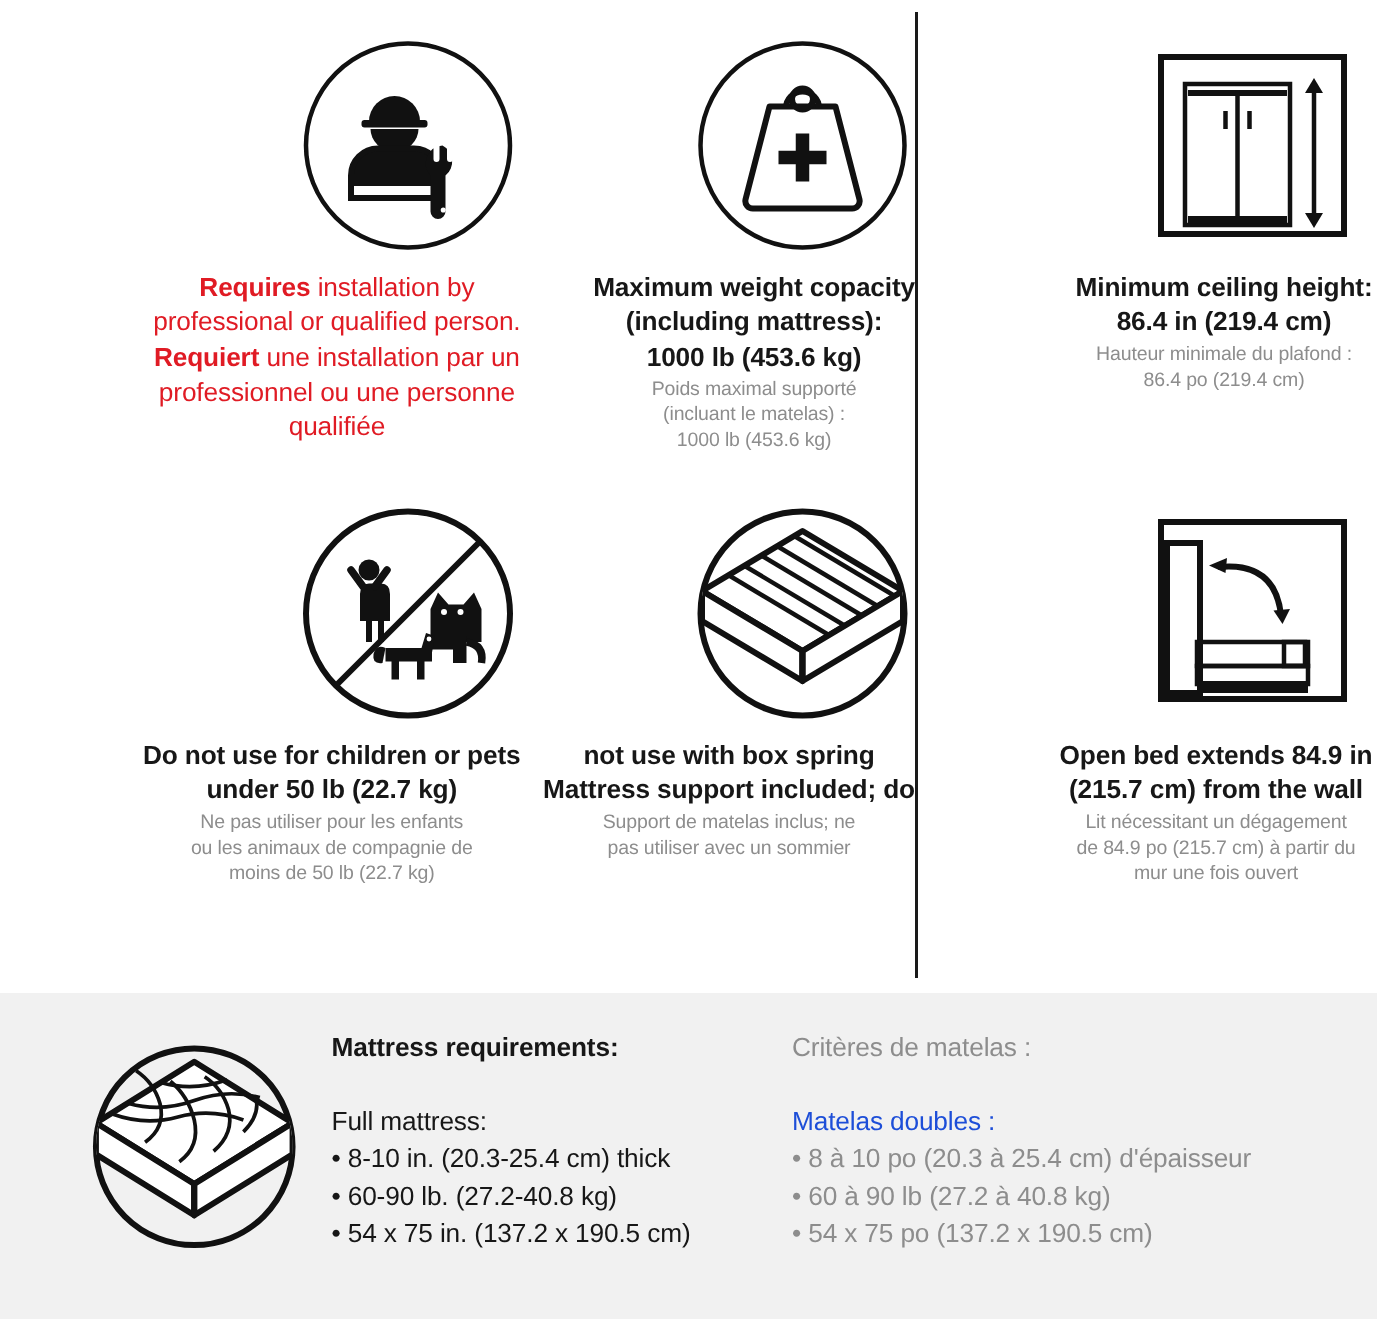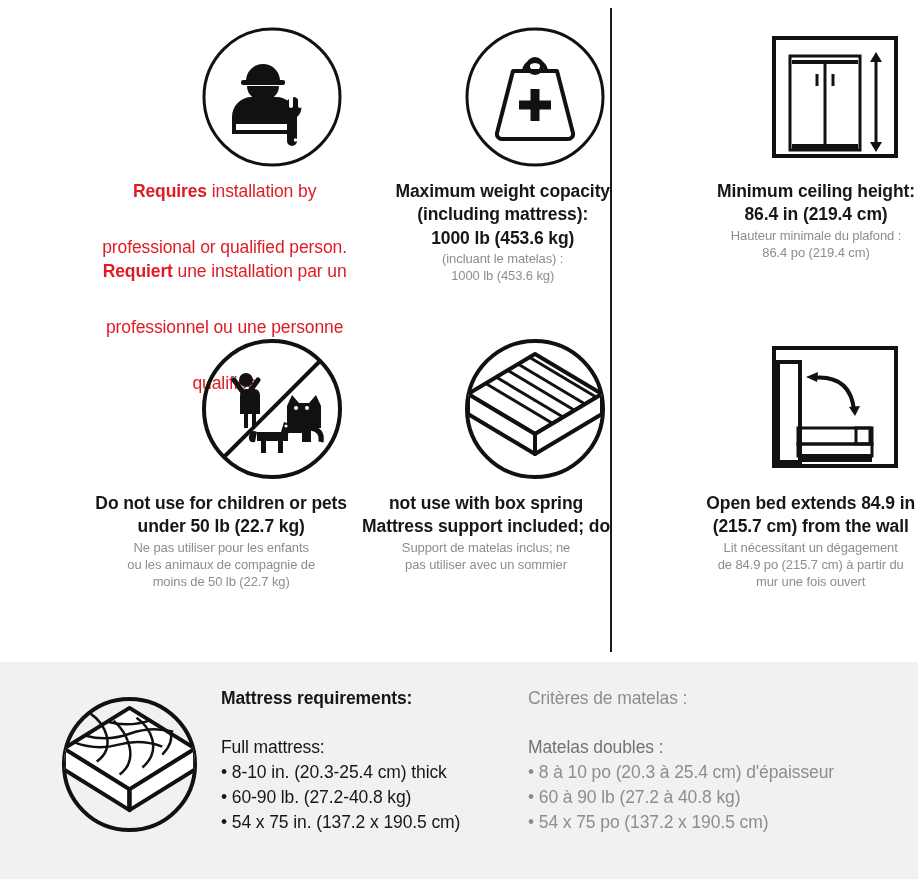--- a/index.html
+++ b/index.html
@@ -58,21 +58,21 @@
     color:#171717;
     letter-spacing:-0.1px;
   }
   .line-fr {
     font-size:13px;
     font-weight:normal;
     color:#8d8d8d;
     letter-spacing:-0.1px;
   }
   .red-block .line-en, .red-block .line-fr { color:#e01b24; }
-  .red-block .line-en.norm { font-weight:normal;margin-top:33px; }
+  .red-block .line-en.norm { font-weight:normal; }
 
   
   #mattress-panel {
     position:absolute;
     left:0; top:662px;
     width:918px; height:217px;
     background:#f1f1f1;
   }
   #mattress-panel-inner {
     position:absolute;
@@ -96,21 +96,21 @@
     margin-bottom:28px;
     letter-spacing:-0.1px;
   }
   .req-title.gray { color:#8d8d8d; font-weight:normal; }
   .req-sub {
     font-size:17.5px;
     color:#171717;
     margin-bottom:2px;
     letter-spacing:-0.1px;
   }
-  .req-sub.gray { color:#737373; }
+  .req-sub.gray { color:#1d4ed8; }
   .req-list { list-style:none; }
   .req-list li {
     font-size:17.5px;
     color:#171717;
     line-height:1.42;
     letter-spacing:-0.1px;
   }
   .req-list.gray li { color:#8d8d8d; }
   .req-list li::before { content:"• "; }
   svg { display:block; }
@@ -157,20 +157,21 @@
         <path d="M51 47 h44 l16 62 a5 5 0 0 1 -5 6 h-66 a5 5 0 0 1 -5 -6 z" fill="none" stroke="#111" stroke-width="4" stroke-linejoin="round"></path>
         <path d="M62 48 a11 11 0 0 1 22 0" fill="none" stroke="#111" stroke-width="4"></path>
         <circle cx="73" cy="42" r="7" fill="none" stroke="#111" stroke-width="4"></circle>
         <path d="M73 65 v32 M57 81 h32" stroke="#111" stroke-width="9"></path>
       </svg>
     </div>
     <div class="spec-text">
       <div class="line-en">Maximum weight copacity</div>
       <div class="line-en">(including mattress):</div>
       <div class="line-en">1000 lb (453.6 kg)</div>
+      <div class="line-fr">Poids maximal supporté</div>
       <div class="line-fr">(incluant le matelas) :</div>
       <div class="line-fr">1000 lb (453.6 kg)</div>
     </div>
   </div>
 
   <div class="spec-cell col-3 row-1">
     <div class="icon-box wide">
       <svg width="150" height="146" viewBox="0 0 150 146">
         <rect x="14" y="14" width="122" height="118" fill="none" stroke="#111" stroke-width="4"></rect>
         <rect x="30" y="32" width="70" height="94" fill="none" stroke="#111" stroke-width="3"></rect>

